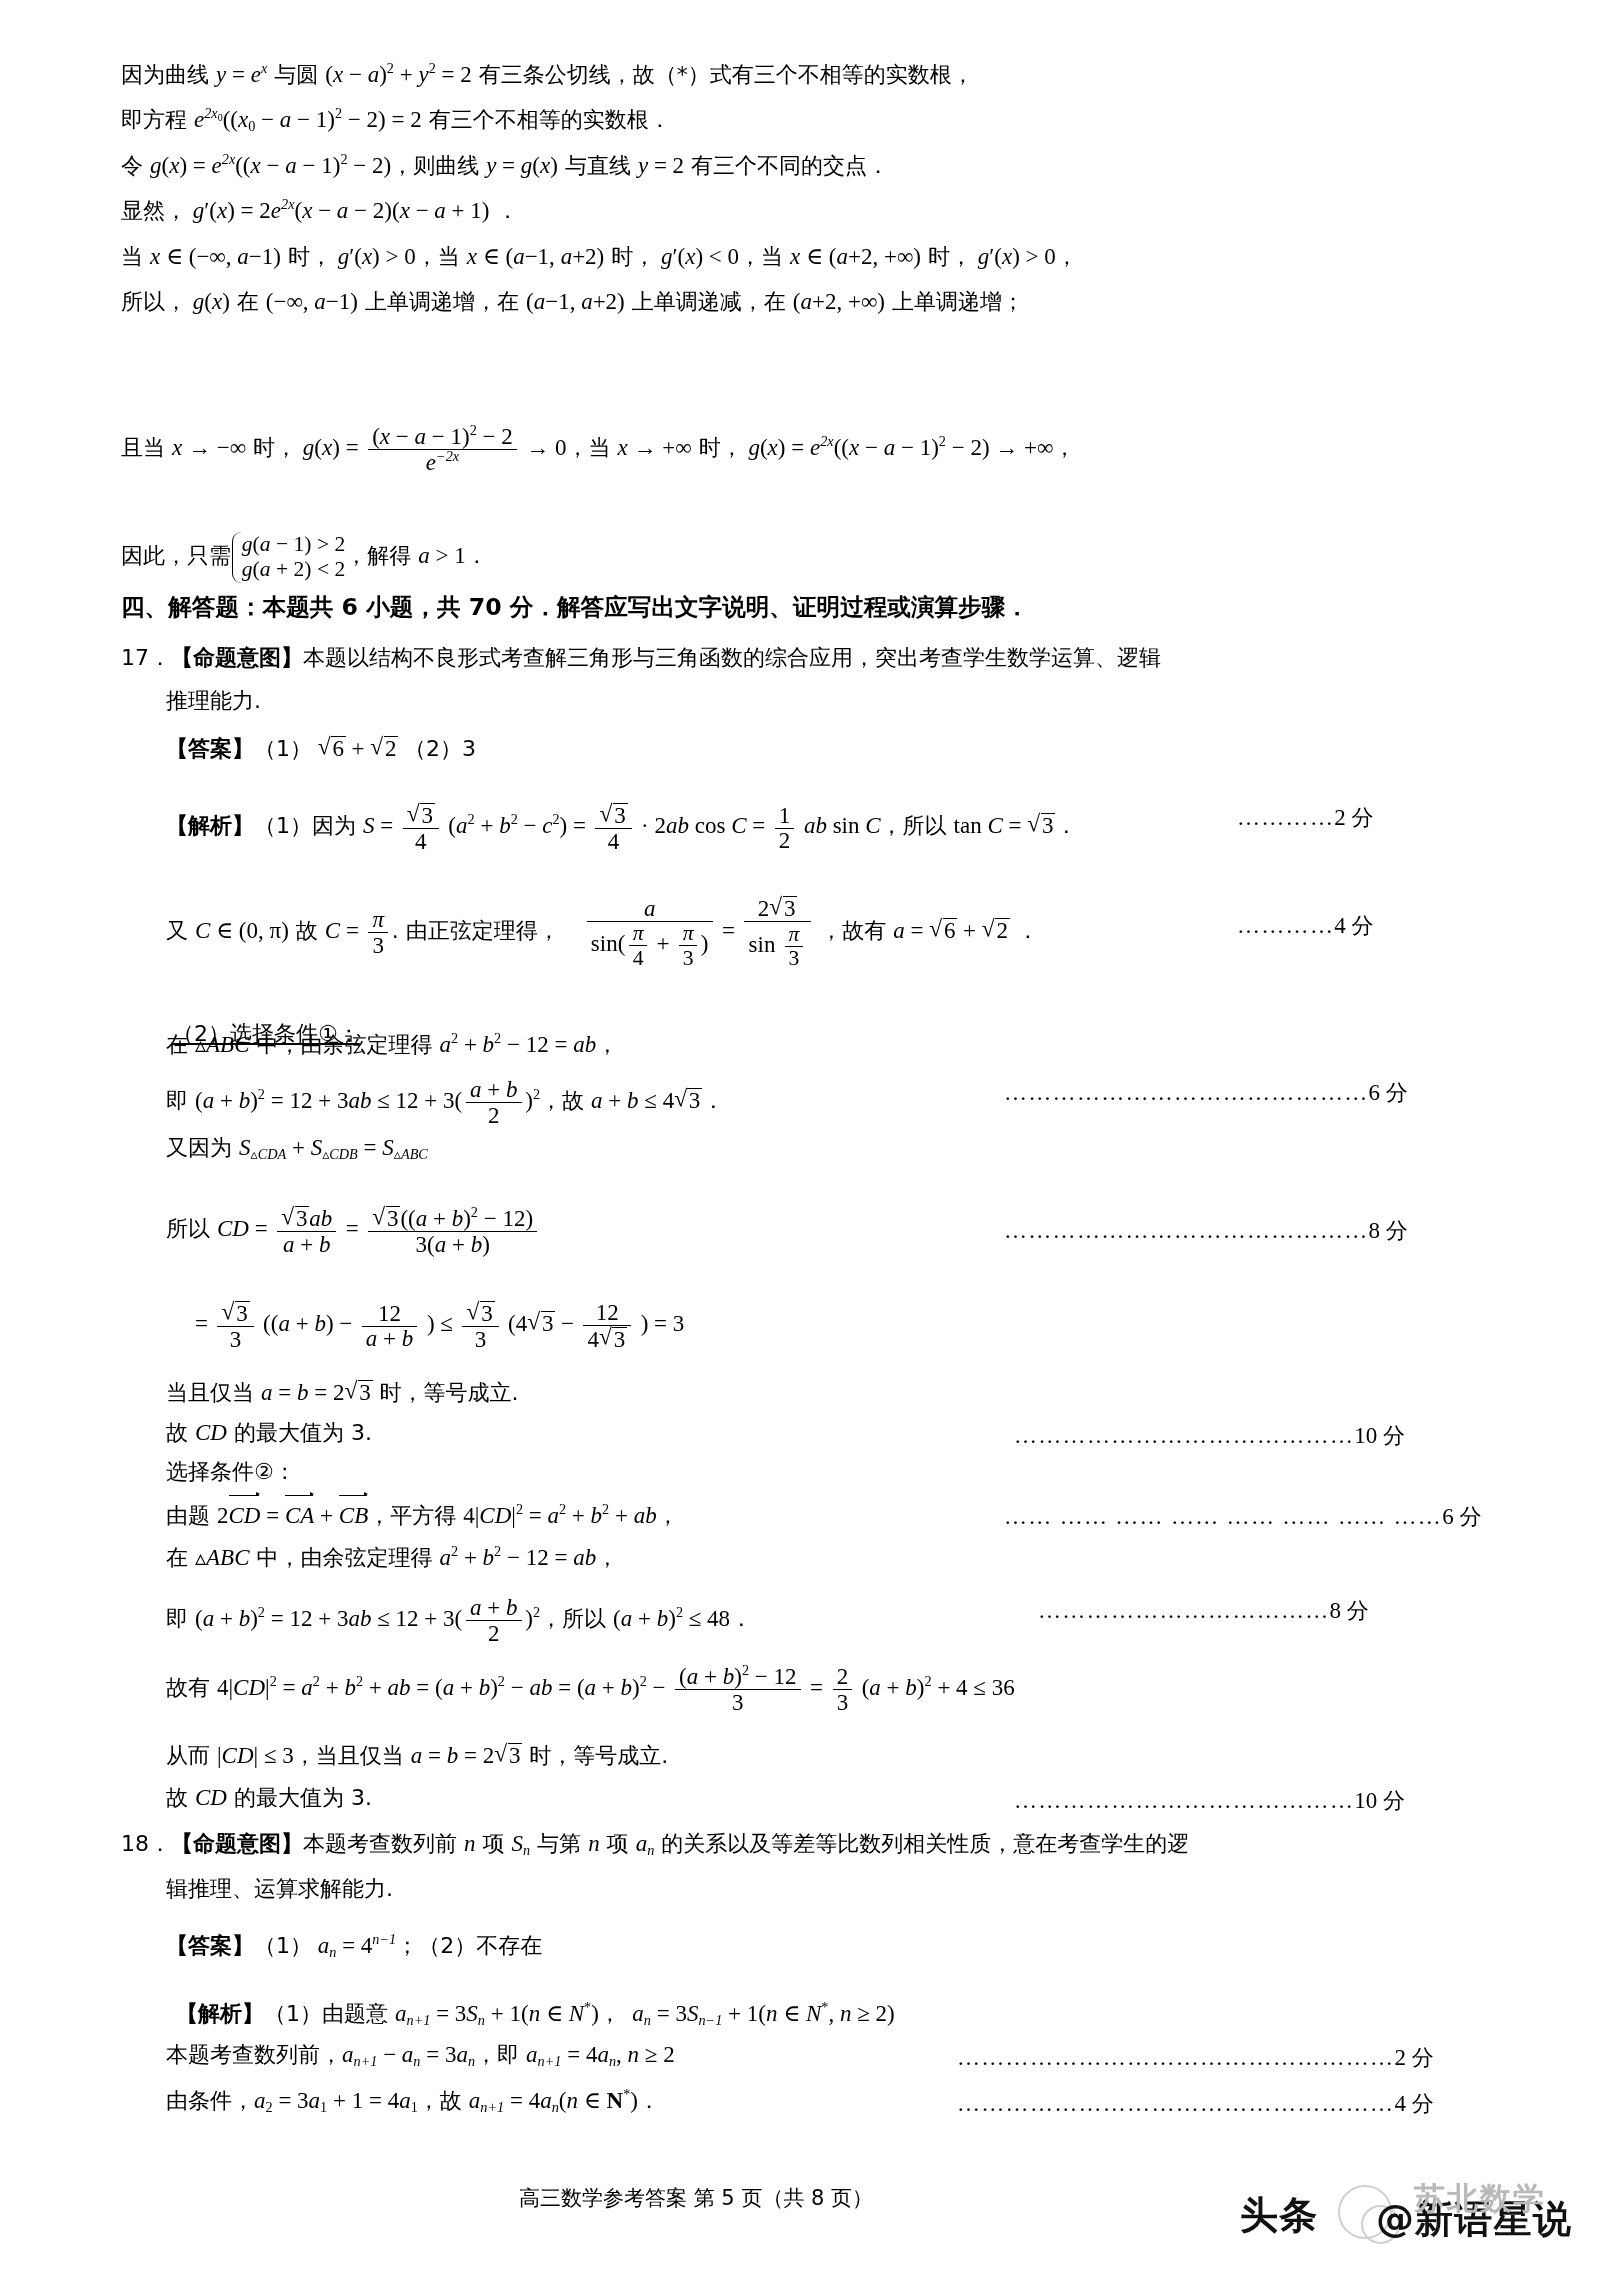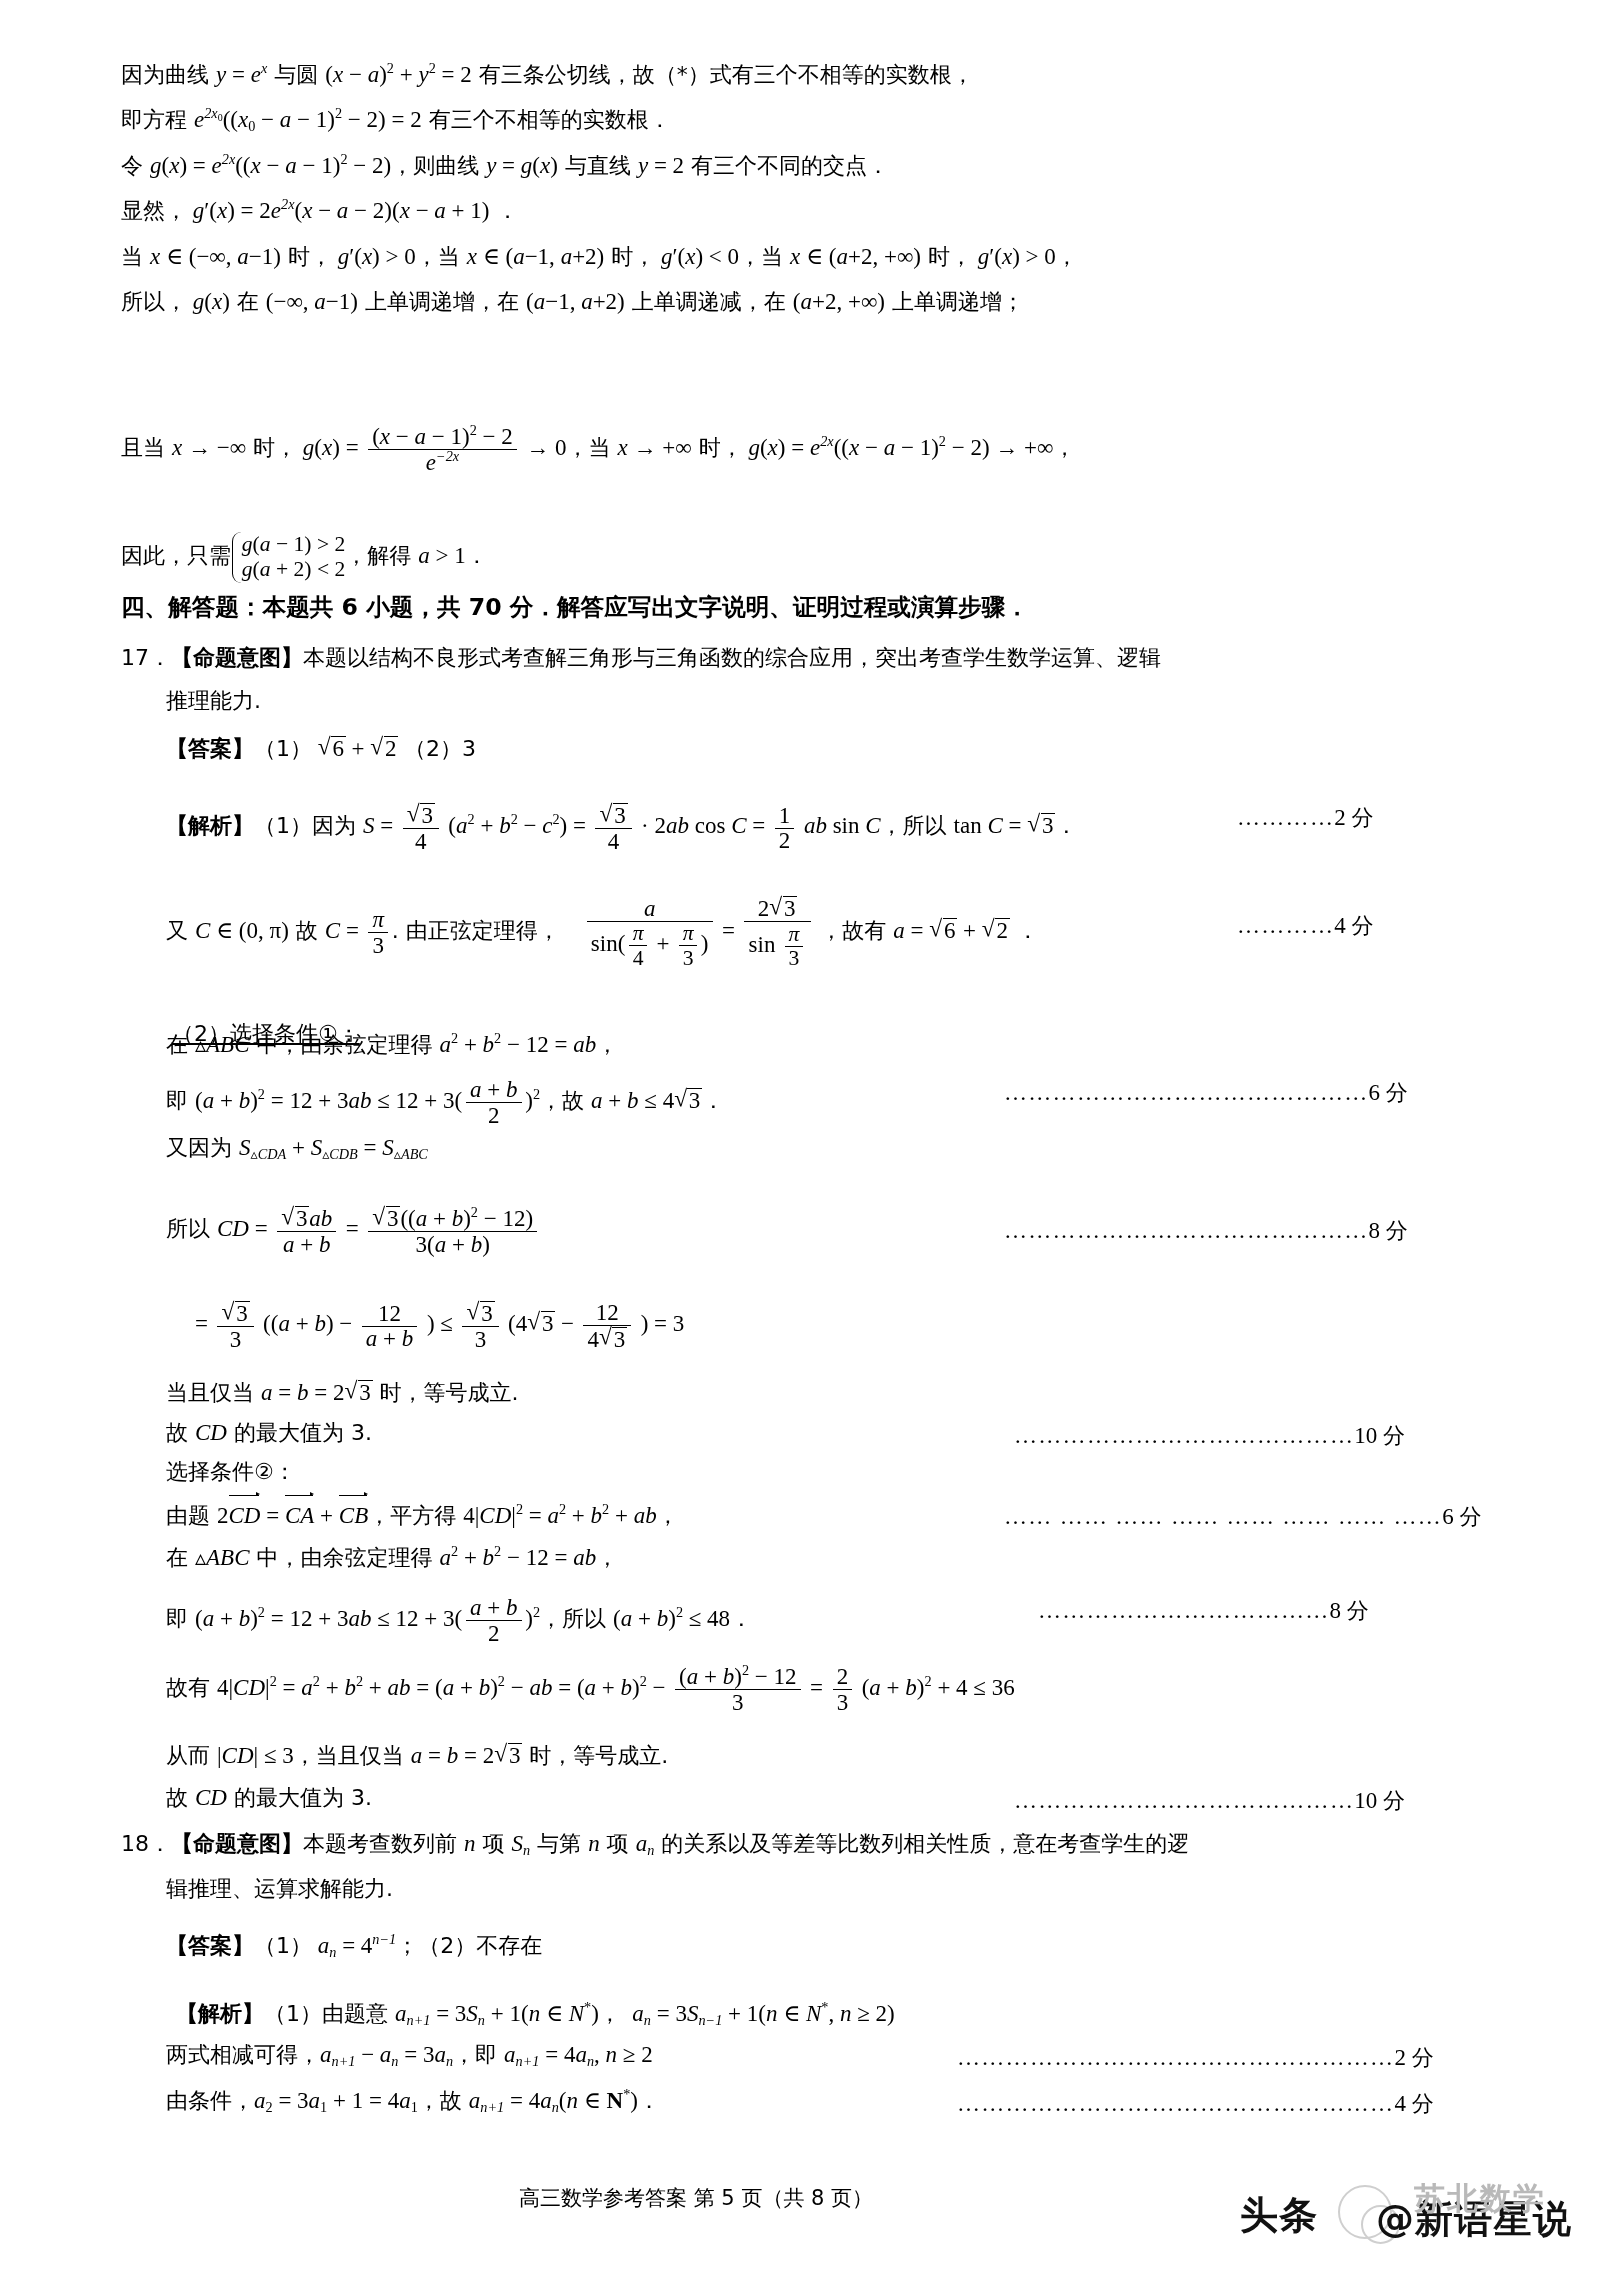--- a/index.html
+++ b/index.html
@@ -239,21 +239,21 @@
 
   <div class="line" style="left:166px;top:1934px;">
     <span class="cn bold">【答案】</span><span class="cn">（1）</span><span class="m">&nbsp;<i>a</i><sub class="e">n</sub> = 4<sup class="e">n−1</sup></span><span class="cn">；（2）不存在</span>
   </div>
 
   <div class="line" style="left:176px;top:1995px;margin-top:7px;">
     <span class="cn bold">【解析】</span><span class="cn">（1）由题意 </span><span class="m"><i>a</i><sub class="e">n+1</sub> = 3<i>S</i><sub class="e">n</sub> + 1(<i>n</i> ∈ <i>N</i><sup class="en">*</sup>)</span><span class="cn">，</span><span class="m">&nbsp;&nbsp;<i>a</i><sub class="e">n</sub> = 3<i>S</i><sub class="e">n−1</sub> + 1(<i>n</i> ∈ <i>N</i><sup class="en">*</sup>, <i>n</i> ≥ 2)</span>
   </div>
 
   <div class="line" style="left:166px;top:2043px;">
-    <span class="cn">两式相减可得，</span><span class="m"><i>a</i><sub class="e">n+1</sub> − <i>a</i><sub class="e">n</sub> = 3<i>a</i><sub class="e">n</sub></span><span class="cn">，即 </span><span class="m"><i>a</i><sub class="e">n+1</sub> = 4<i>a</i><sub class="e">n</sub>, <i>n</i> ≥ 2</span>
+    <span class="cn">本题考查数列前，</span><span class="m"><i>a</i><sub class="e">n+1</sub> − <i>a</i><sub class="e">n</sub> = 3<i>a</i><sub class="e">n</sub></span><span class="cn">，即 </span><span class="m"><i>a</i><sub class="e">n+1</sub> = 4<i>a</i><sub class="e">n</sub>, <i>n</i> ≥ 2</span>
   </div>
   <div class="leader" style="left:957px;top:2043px;">
     <span class="dots">………………………………………………</span><span>2</span><span>&nbsp;</span><span class="cn">分</span>
   </div>
 
   <div class="line" style="left:166px;top:2089px;">
     <span class="cn">由条件，</span><span class="m"><i>a</i><sub class="en">2</sub> = 3<i>a</i><sub class="en">1</sub> + 1 = 4<i>a</i><sub class="en">1</sub></span><span class="cn">，故 </span><span class="m"><i>a</i><sub class="e">n+1</sub> = 4<i>a</i><sub class="e">n</sub>(<i>n</i> ∈ <b style="font-style:normal;">N</b><sup class="en">*</sup>)</span><span class="cn">．</span>
   </div>
   <div class="leader" style="left:957px;top:2089px;">
     <span class="dots">………………………………………………</span><span>4</span><span>&nbsp;</span><span class="cn">分</span>

